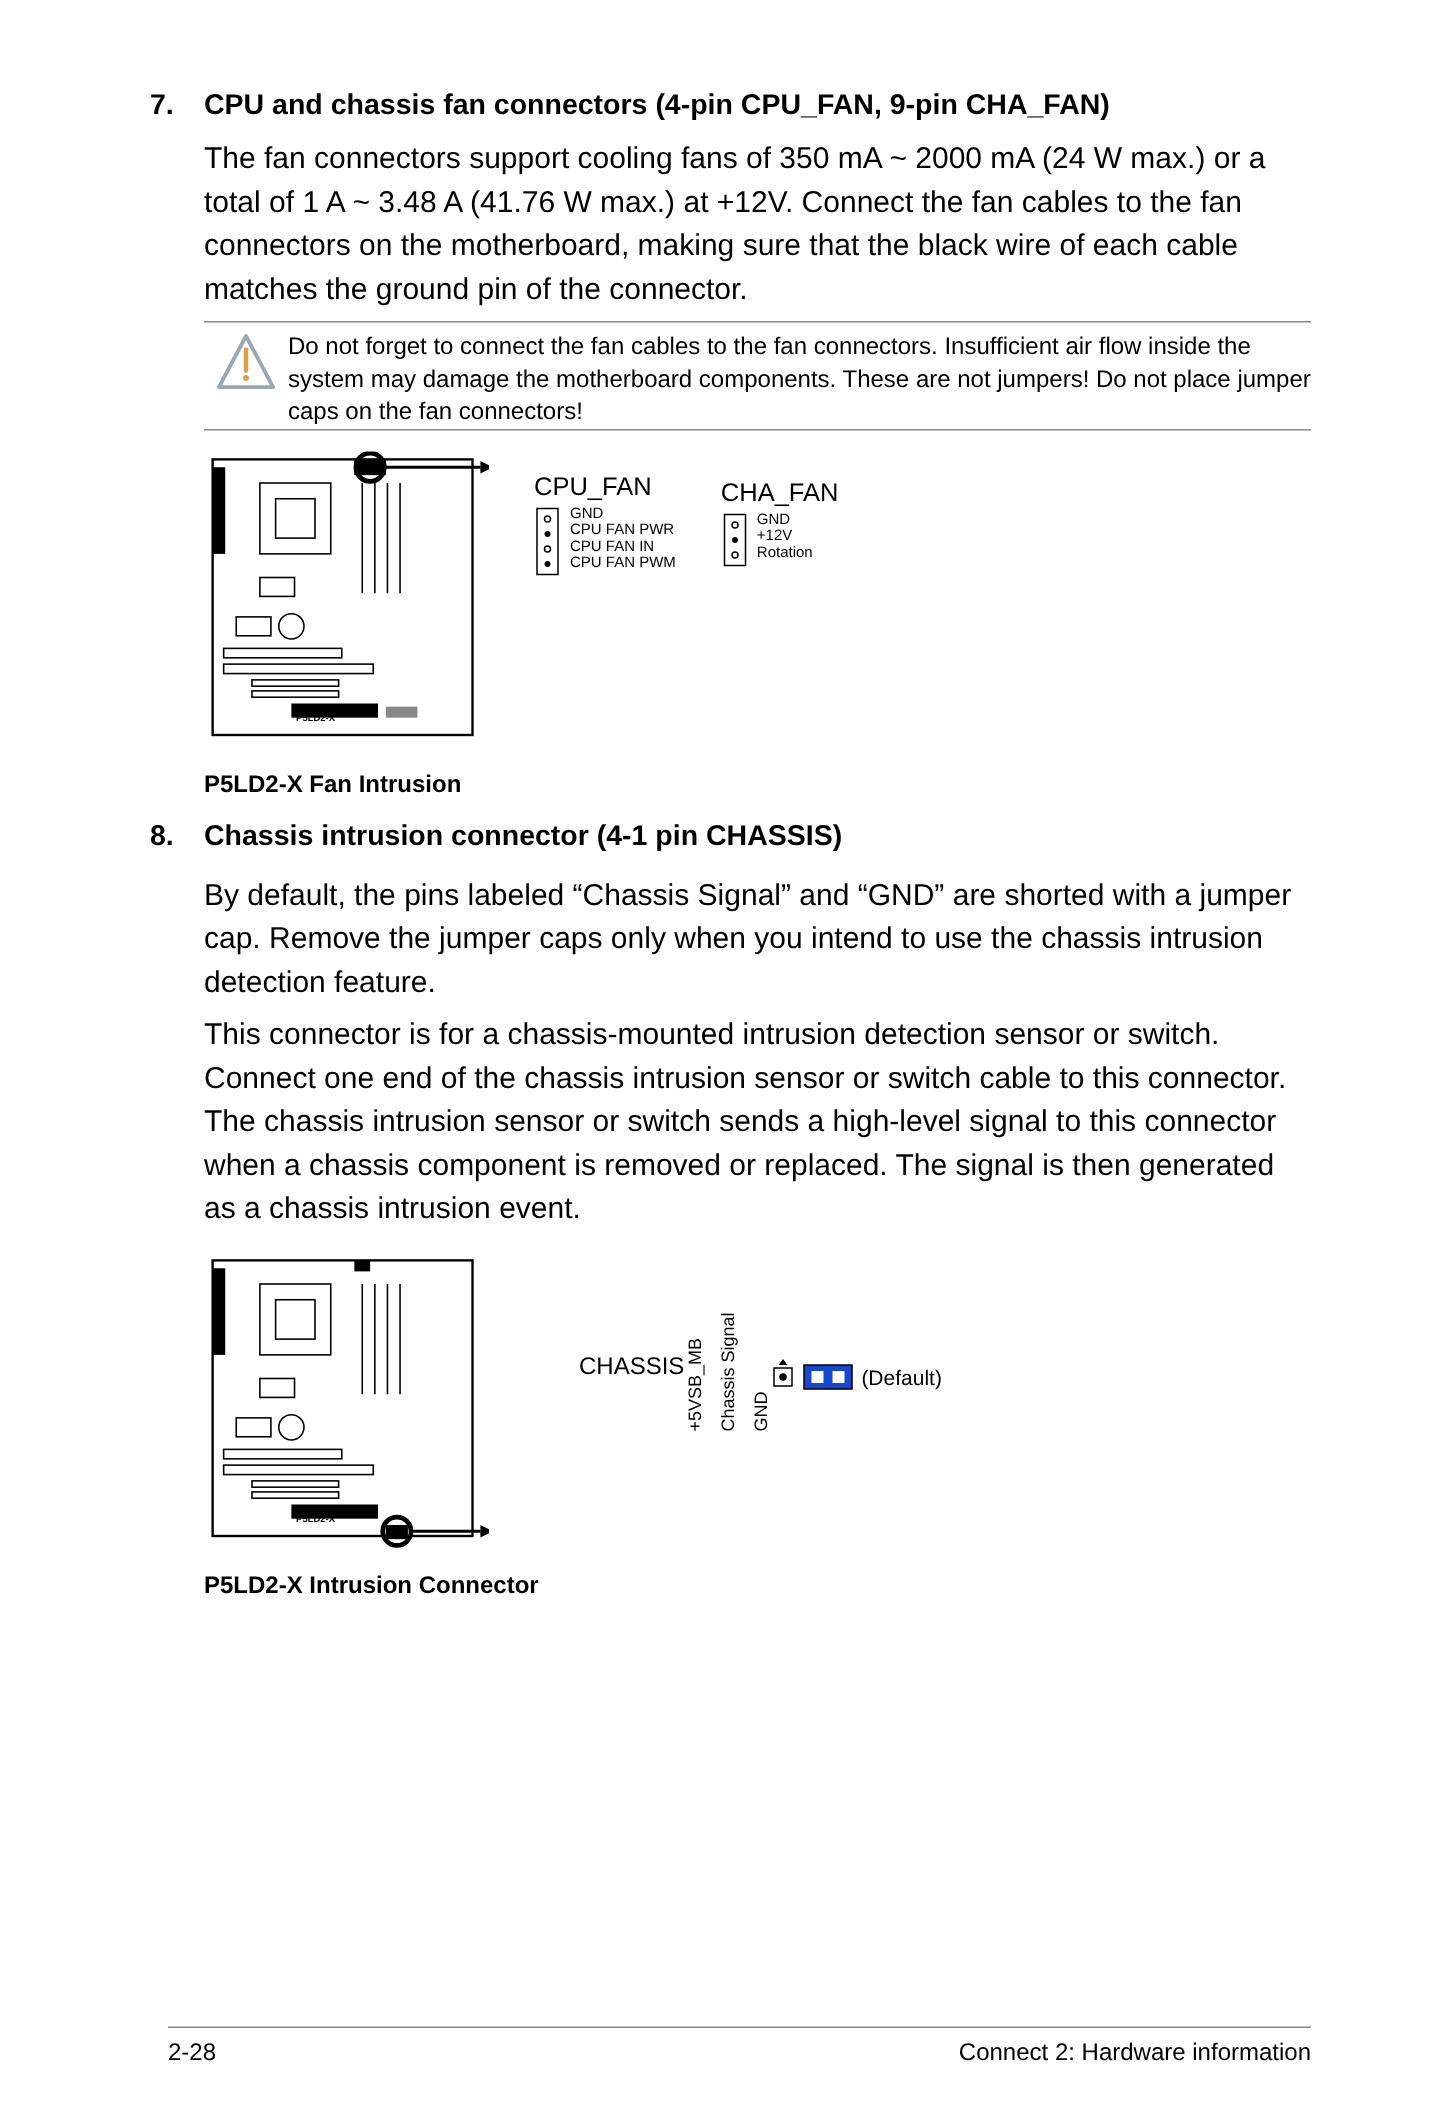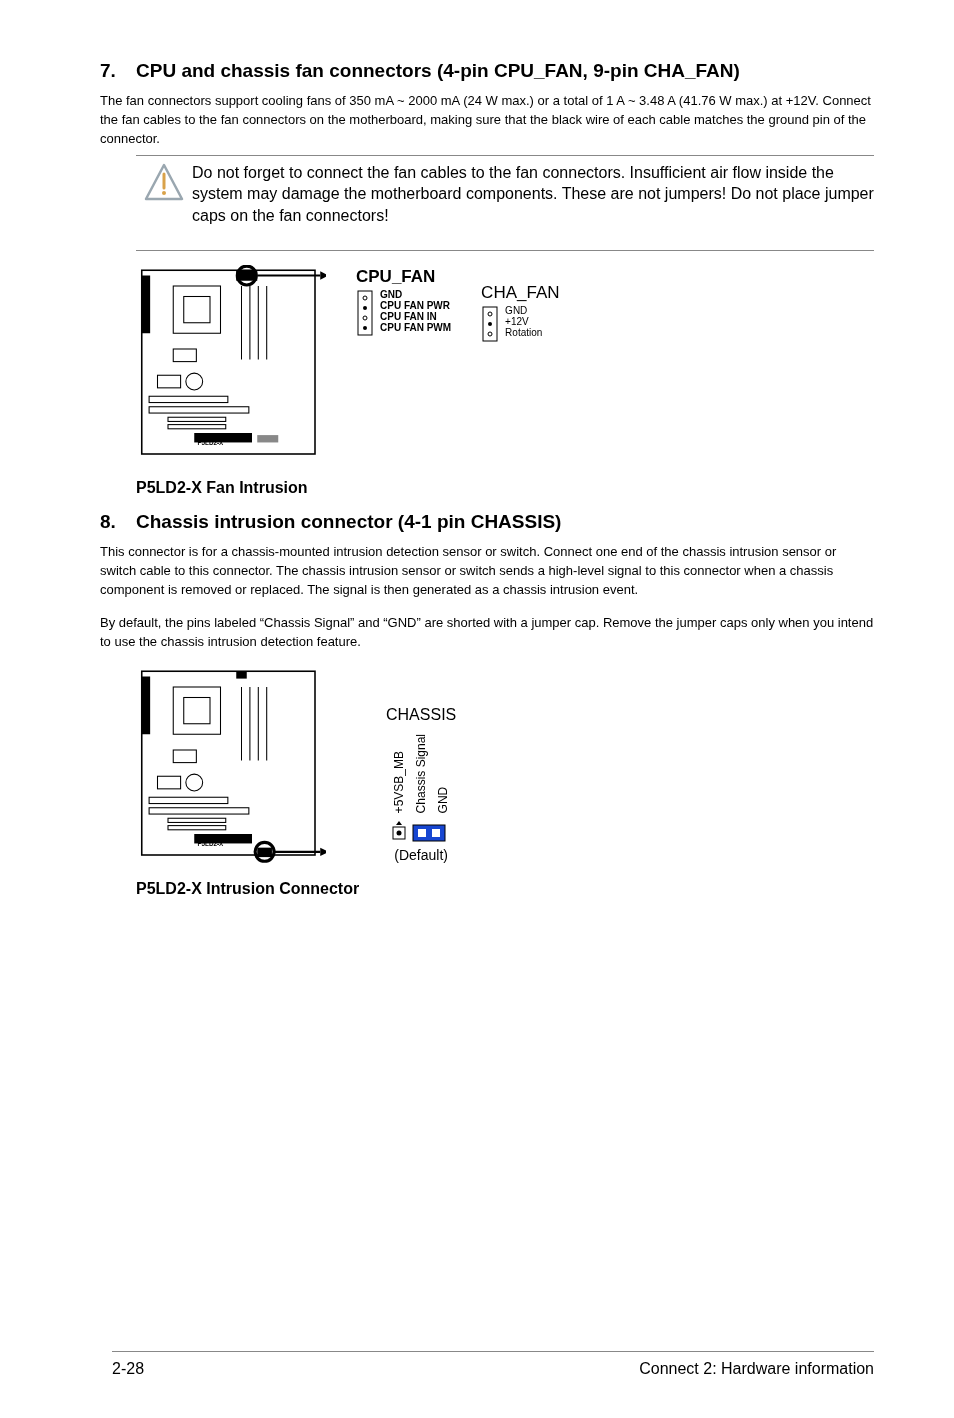--- a/index.html
+++ b/index.html
@@ -23,31 +23,32 @@
     margin-bottom: 10px;
   }
   .section-num {
     width: 36px;
     flex-shrink: 0;
   }
   .section-title {
     flex: 1;
   }
   .body-text {
-    font-size: 13px;
+    font-size: 20px;
     line-height: 1.45;
+    margin-left: 36px;
     margin-bottom: 6px;
   }
   .note-row {
     display: flex;
     align-items: flex-start;
     margin-left: 36px;
     border-top: 1px solid #888;
     border-bottom: 1px solid #888;
-    padding: 6px 0 24px 0;
+    padding: 6px 0 0 0;
     margin-bottom: 14px;
   }
   .note-icon {
     width: 56px;
     flex-shrink: 0;
     display: flex;
     justify-content: center;
   }
   .note-text {
     font-size: 16px;
@@ -104,21 +105,20 @@
     width: 18px;
   }
   
   .chassis-diagram {
     display: flex;
     align-items: flex-start;
     gap: 60px;
   }
   .chassis-conn {
     display: flex;
-    flex-direction: column;
     align-items: center;
   }
   .vert-labels {
     display: flex;
     gap: 8px;
     margin-bottom: 6px;
   }
   .vert-label {
     writing-mode: vertical-rl;
     transform: rotate(180deg);
@@ -183,21 +183,21 @@
         <rect x="12" y="135" width="95" height="6" fill="none" stroke="#000"></rect>
         <rect x="30" y="145" width="55" height="4" fill="none" stroke="#000"></rect>
         <rect x="30" y="152" width="55" height="4" fill="none" stroke="#000"></rect>
         <rect x="55" y="160" width="55" height="9" fill="#000"></rect>
         <text x="58" y="171" font-size="6" fill="#000" font-weight="bold">P5LD2-X</text>
         <rect x="115" y="162" width="20" height="7" fill="#888"></rect>
 
         <rect x="5" y="10" width="8" height="55" fill="#000"></rect>
       </svg>
 
-      <div class="pin-group" style="margin-top:2px;font-weight:bold;">
+      <div class="pin-group" style="margin-top:14px;">
         <div class="pin-title">CPU_FAN</div>
         <div class="pin-row">
           <svg class="pin-header-svg" viewBox="0 0 18 50">
             <rect x="2" y="2" width="14" height="44" fill="none" stroke="#000"></rect>
             <circle cx="9" cy="9" r="2" fill="none" stroke="#000"></circle>
             <circle cx="9" cy="19" r="2" fill="#000"></circle>
             <circle cx="9" cy="29" r="2" fill="none" stroke="#000"></circle>
             <circle cx="9" cy="39" r="2" fill="#000"></circle>
           </svg>
           <div class="pin-list">
@@ -228,22 +228,22 @@
     </div>
     <div class="diagram-caption">P5LD2-X Fan Intrusion</div>
   </div>
 
 
   <div class="section-heading" style="margin-top:14px;">
     <div class="section-num">8.</div>
     <div class="section-title">Chassis intrusion connector (4-1 pin CHASSIS)</div>
   </div>
 
+  <div class="body-text" style="margin-top:14px;">By default, the pins labeled “Chassis Signal” and “GND” are shorted with a jumper cap. Remove the jumper caps only when you intend to use the chassis intrusion detection feature.</div>
   <div class="body-text">This connector is for a chassis-mounted intrusion detection sensor or switch. Connect one end of the chassis intrusion sensor or switch cable to this connector. The chassis intrusion sensor or switch sends a high-level signal to this connector when a chassis component is removed or replaced. The signal is then generated as a chassis intrusion event.</div>
-  <div class="body-text" style="margin-top:14px;">By default, the pins labeled “Chassis Signal” and “GND” are shorted with a jumper cap. Remove the jumper caps only when you intend to use the chassis intrusion detection feature.</div>
 
   <div class="diagram-block" style="margin-top:14px;">
     <div class="chassis-diagram">
 
       <svg class="board-svg" viewBox="0 0 180 200">
         <rect x="5" y="5" width="165" height="175" fill="none" stroke="#000" stroke-width="1.5"></rect>
         <rect x="95" y="5" width="10" height="7" fill="#000"></rect>
 
         <rect x="35" y="20" width="45" height="45" fill="none" stroke="#000"></rect>
         <rect x="45" y="30" width="25" height="25" fill="none" stroke="#000"></rect>

